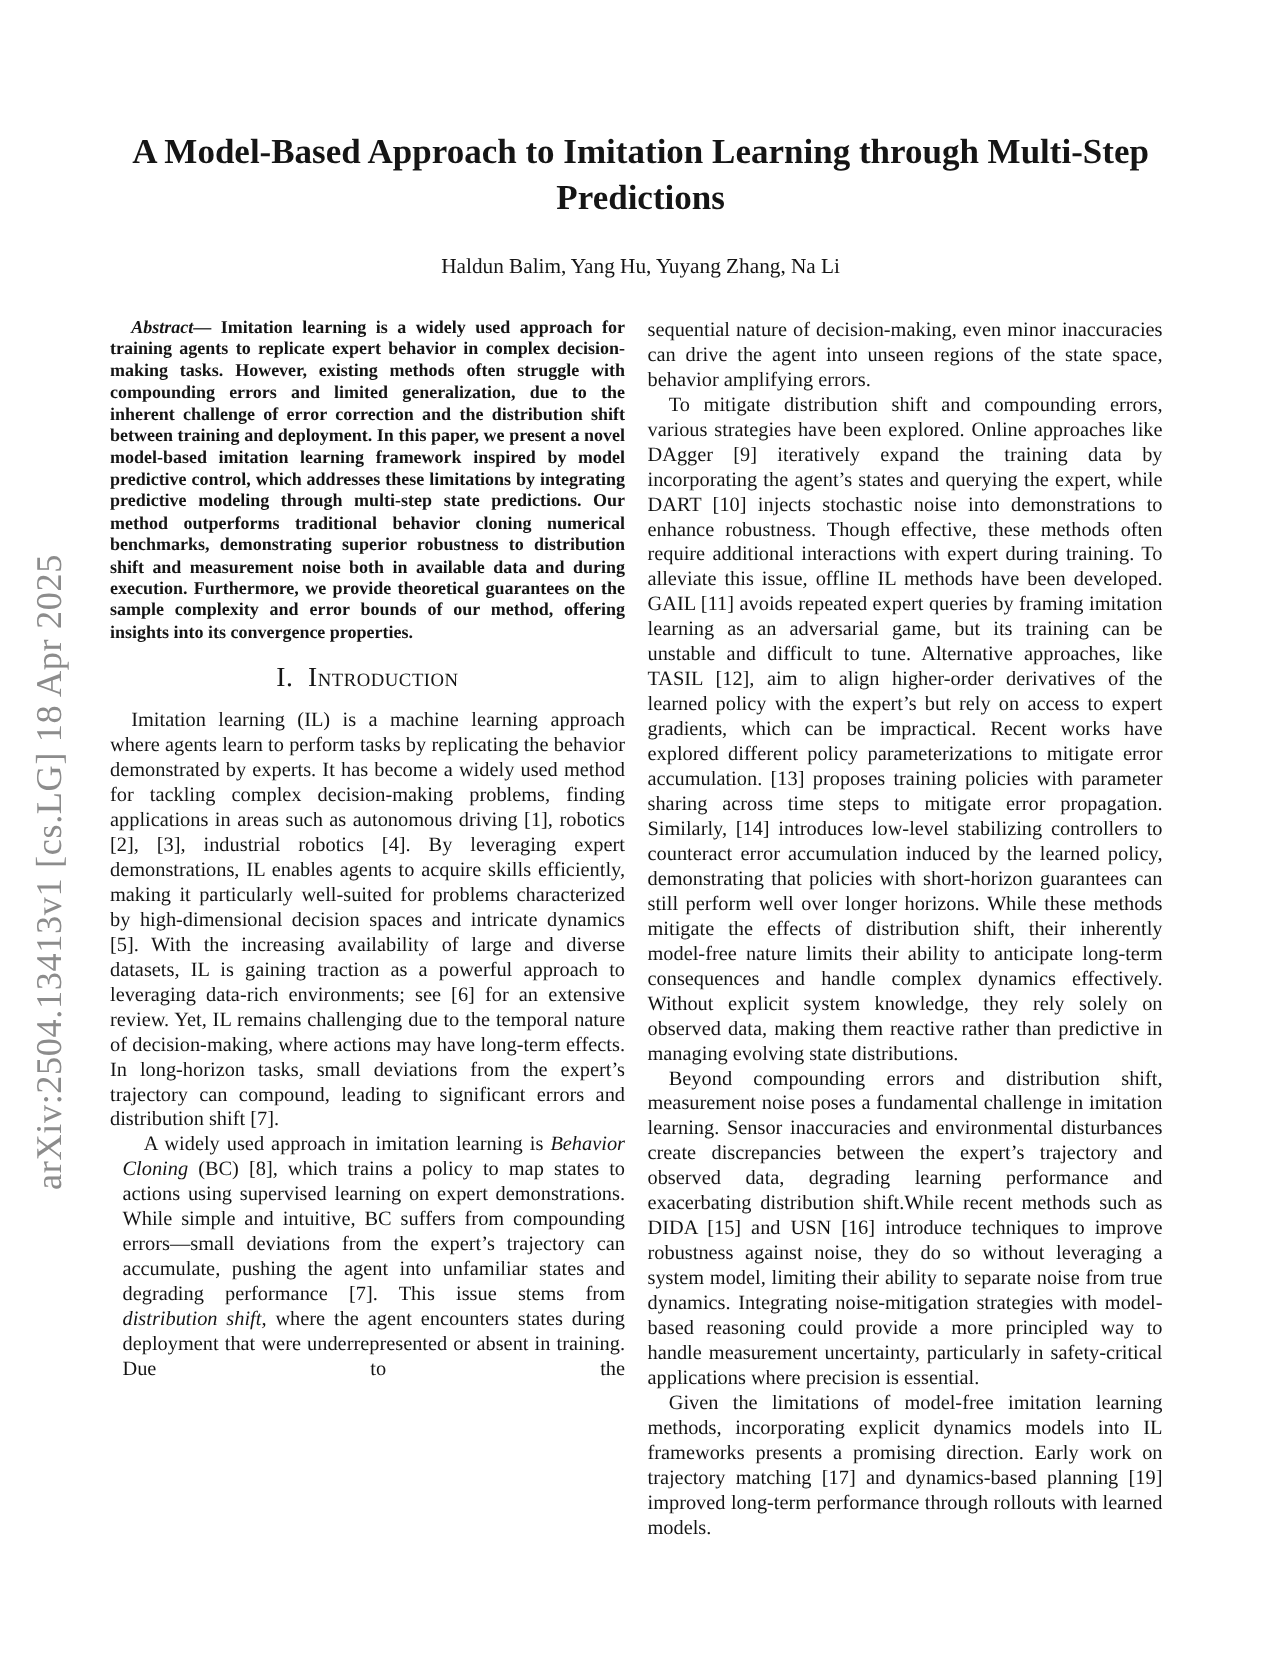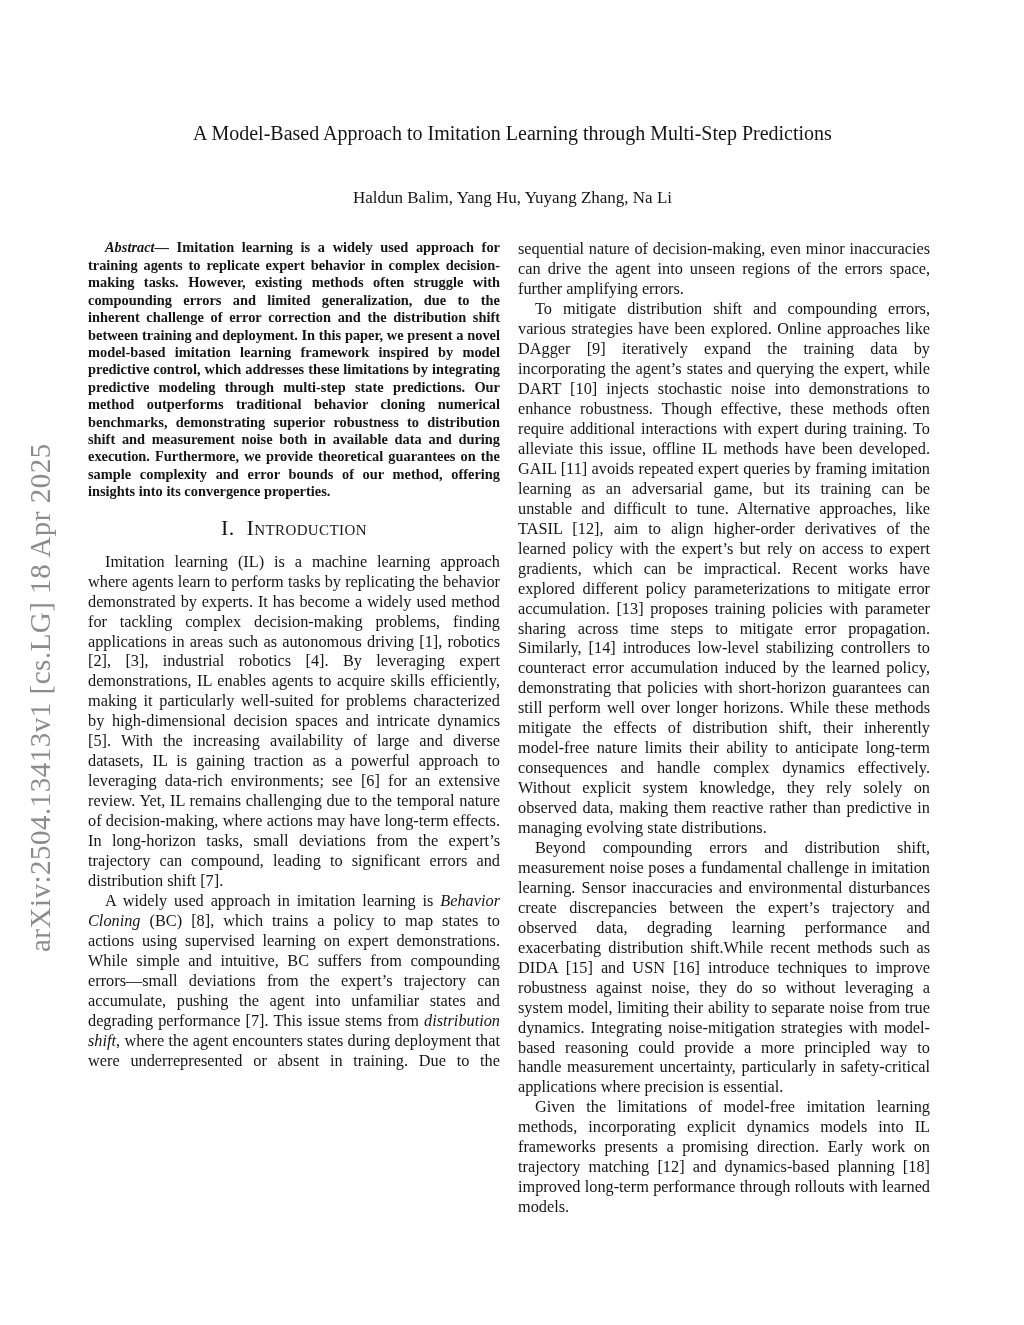--- a/index.html
+++ b/index.html
@@ -8,43 +8,43 @@
     background:#ffffff; overflow:hidden;
     font-family:"Liberation Serif","DejaVu Serif",serif; color:#151515;
   }
   .watermark {
     position:absolute; top:952px; left:24px;
     transform-origin:0 0; transform:rotate(-90deg);
     font-size:29px; color:#8c8c8c; white-space:nowrap; letter-spacing:0.5px;
   }
   .content { padding:104px 87px 0 88px; }
   .title {
-    text-align:center; font-weight:normal; font-size:20px; line-height:1.32;
-    margin:16px auto; max-width:862px;
+    text-align:center; font-weight:bold; font-size:28px; line-height:1.32;
+    margin:0 auto; max-width:862px;
   }
-  .authors { text-align:center; font-size:17px; margin-top:42px; }
+  .authors { text-align:center; font-size:17px; margin-top:25px; }
   .columns { display:flex; gap:18px; margin-top:31px; }
   .col { width:412px; }
   .col-left { display:flex; flex-direction:column; height:980px; }
   .para {
     margin:0; text-align:justify; text-indent:17px;
     font-size:16.3px; line-height:1.225;
   }
   .abstract {
     margin:0; text-align:justify; text-indent:17px;
     font-size:14.4px; font-weight:bold; line-height:1.21;
   }
   .ab-label { font-style:italic; font-weight:bold; }
   h2.sec {
     text-align:center; font-weight:normal; font-variant:small-caps;
     font-size:22px; margin:14px 0 11px 0; letter-spacing:0.4px;
   }
   .footnote { margin-top:auto; padding-top:12px; }
   .footnote .para { font-size:13.4px; line-height:1.27; text-indent:14px; }
-  .flush { text-align-last:justify; }
+  .flush { text-align-last:justify;margin-left:10px; }
   .noindent { text-indent:0; }
   .it { font-style:italic; }
 </style>
 </head>
 <body>
 
 <div class="page">
 
   <div class="watermark">arXiv:2504.13413v1  [cs.LG]  18 Apr 2025</div>
 
@@ -64,21 +64,21 @@
         <div>
             <p class="para"><span>Imitation learning (IL) is a machine learning approach where agents learn to perform tasks by replicating the behavior demonstrated by experts. It has become a widely used method for tackling complex decision-making problems, finding applications in areas such as autonomous driving [1], robotics [2], [3], industrial robotics [4]. By leveraging expert demonstrations, IL enables agents to acquire skills efficiently, making it particularly well-suited for problems characterized by high-dimensional decision spaces and intricate dynamics [5]. With the increasing availability of large and diverse datasets, IL is gaining traction as a powerful approach to leveraging data-rich environments; see [6] for an extensive review. Yet, IL remains challenging due to the temporal nature of decision-making, where actions may have long-term effects. In long-horizon tasks, small deviations from the expert’s trajectory can compound, leading to significant errors and distribution shift [7].</span></p>
             <p class="para flush"><span>A widely used approach in imitation learning is </span><span class="it">Behavior Cloning</span><span> (BC) [8], which trains a policy to map states to actions using supervised learning on expert demonstrations. While simple and intuitive, BC suffers from compounding errors—small deviations from the expert’s trajectory can accumulate, pushing the agent into unfamiliar states and degrading performance [7]. This issue stems from </span><span class="it">distribution shift</span><span>, where the agent encounters states during deployment that were underrepresented or absent in training. Due to the</span></p>
           </div>
 
         <div class="footnote">
           </div>
       </div>
 
       <div class="col col-right">
-          <p class="para noindent"><span>sequential nature of decision-making, even minor inaccuracies can drive the agent into unseen regions of the errors space, further amplifying errors.</span></p>
+          <p class="para noindent"><span>sequential nature of decision-making, even minor inaccuracies can drive the agent into unseen regions of the state space, behavior amplifying errors.</span></p>
           <p class="para"><span>To mitigate distribution shift and compounding errors, various strategies have been explored. Online approaches like DAgger [9] iteratively expand the training data by incorporating the agent’s states and querying the expert, while DART [10] injects stochastic noise into demonstrations to enhance robustness. Though effective, these methods often require additional interactions with expert during training. To alleviate this issue, offline IL methods have been developed. GAIL [11] avoids repeated expert queries by framing imitation learning as an adversarial game, but its training can be unstable and difficult to tune. Alternative approaches, like TASIL [12], aim to align higher-order derivatives of the learned policy with the expert’s but rely on access to expert gradients, which can be impractical. Recent works have explored different policy parameterizations to mitigate error accumulation. [13] proposes training policies with parameter sharing across time steps to mitigate error propagation. Similarly, [14] introduces low-level stabilizing controllers to counteract error accumulation induced by the learned policy, demonstrating that policies with short-horizon guarantees can still perform well over longer horizons. While these methods mitigate the effects of distribution shift, their inherently model-free nature limits their ability to anticipate long-term consequences and handle complex dynamics effectively. Without explicit system knowledge, they rely solely on observed data, making them reactive rather than predictive in managing evolving state distributions.</span></p>
           <p class="para"><span>Beyond compounding errors and distribution shift, measurement noise poses a fundamental challenge in imitation learning. Sensor inaccuracies and environmental disturbances create discrepancies between the expert’s trajectory and observed data, degrading learning performance and exacerbating distribution shift.While recent methods such as DIDA [15] and USN [16] introduce techniques to improve robustness against noise, they do so without leveraging a system model, limiting their ability to separate noise from true dynamics. Integrating noise-mitigation strategies with model-based reasoning could provide a more principled way to handle measurement uncertainty, particularly in safety-critical applications where precision is essential.</span></p>
-          <p class="para"><span>Given the limitations of model-free imitation learning methods, incorporating explicit dynamics models into IL frameworks presents a promising direction. Early work on trajectory matching [12] and dynamics-based planning [18] improved long-term performance through rollouts with learned models.</span></p>
+          <p class="para"><span>Given the limitations of model-free imitation learning methods, incorporating explicit dynamics models into IL frameworks presents a promising direction. Early work on trajectory matching [17] and dynamics-based planning [19] improved long-term performance through rollouts with learned models.</span></p>
         </div>
 
     </div>
   </div>
 </div>
 
 </body></html>

